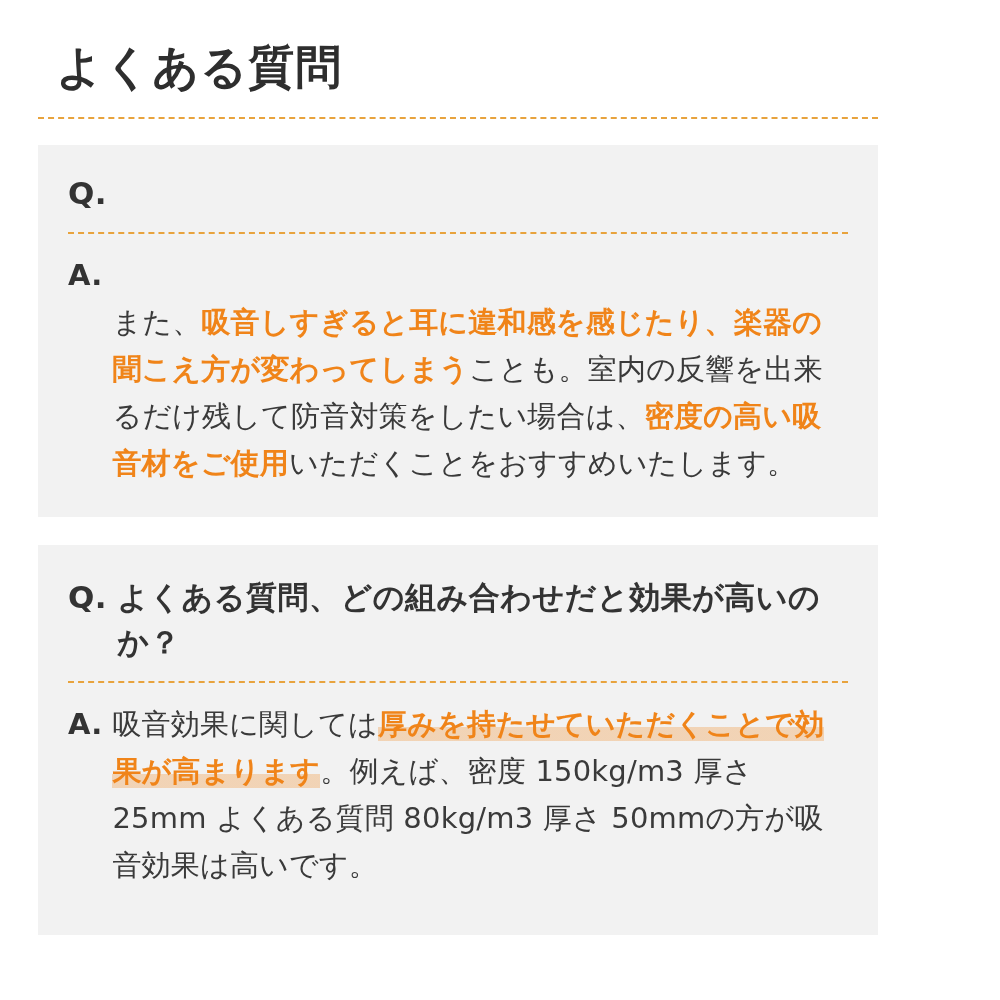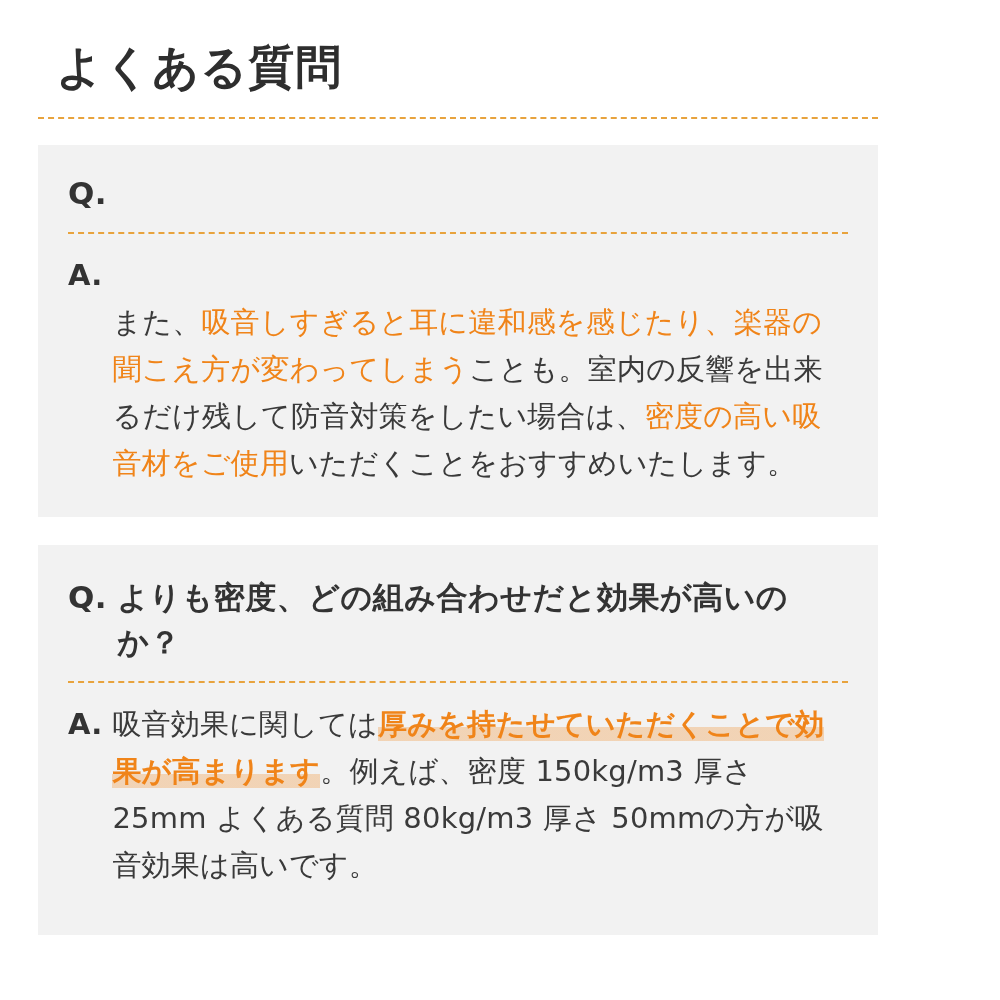--- a/index.html
+++ b/index.html
@@ -83,21 +83,21 @@
     font-weight: 700;
     margin-right: 10px;
     flex: 0 0 auto;
     color: #333333;
   }
   .a-text {
     flex: 1 1 auto;
   }
   .hl {
     color: #f08419;
-    font-weight: 400;
+    font-weight: 700;
   }
   .hl-mark {
     color: #f08419;
     font-weight: 700;
     background: linear-gradient(to top, rgba(240,132,25,0.28) 42%, rgba(240,132,25,0) 42%);
   }
 </style>
 </head>
 <body>
 
@@ -116,21 +116,21 @@
       <span class="a-text">
         <br>
         <span>また、</span><span class="hl">吸音しすぎると耳に違和感を感じたり、楽器の聞こえ方が変わってしまう</span><span>ことも。室内の反響を出来るだけ残して防音対策をしたい場合は、</span><span class="hl">密度の高い吸音材をご使用</span><span>いただくことをおすすめいたします。</span>
       </span>
     </div>
   </section>
 
   <section class="faq-card second">
     <div class="q-row">
       <span class="q-mark">Q.</span>
-      <span class="q-text">よりも密度、どの組み合わせだと効果が高いのか？</span>
+      <span class="q-text">よくある質問、どの組み合わせだと効果が高いのか？</span>
     </div>
     <hr class="q-divider">
     <div class="a-row">
       <span class="a-mark">A.</span>
       <span class="a-text">
         <span>吸音効果に関しては</span><span class="hl-mark">厚みを持たせていただくことで効果が高まります</span><span>。例えば、密度 150kg/m3 厚さ 25mm よくある質問 80kg/m3 厚さ 50mmの方が吸音効果は高いです。</span>
       </span>
     </div>
   </section>
 

